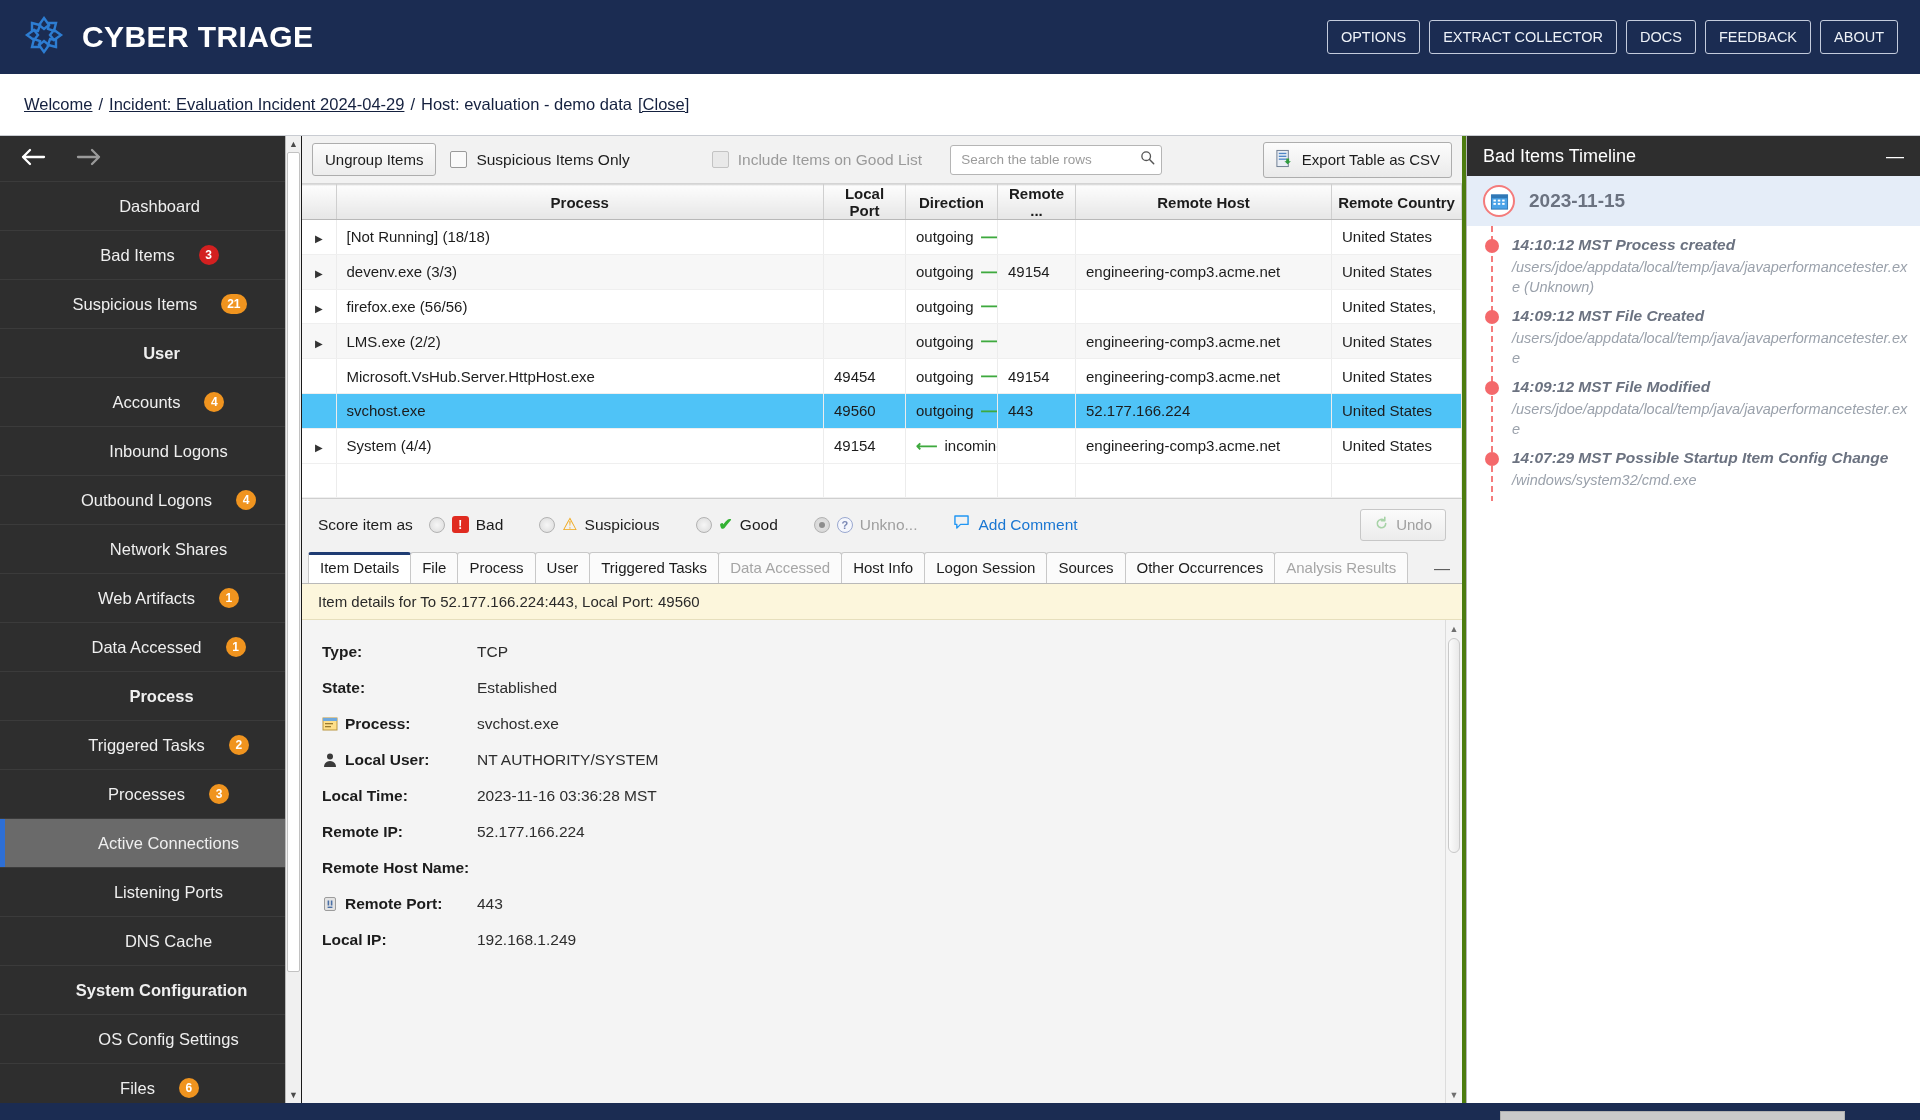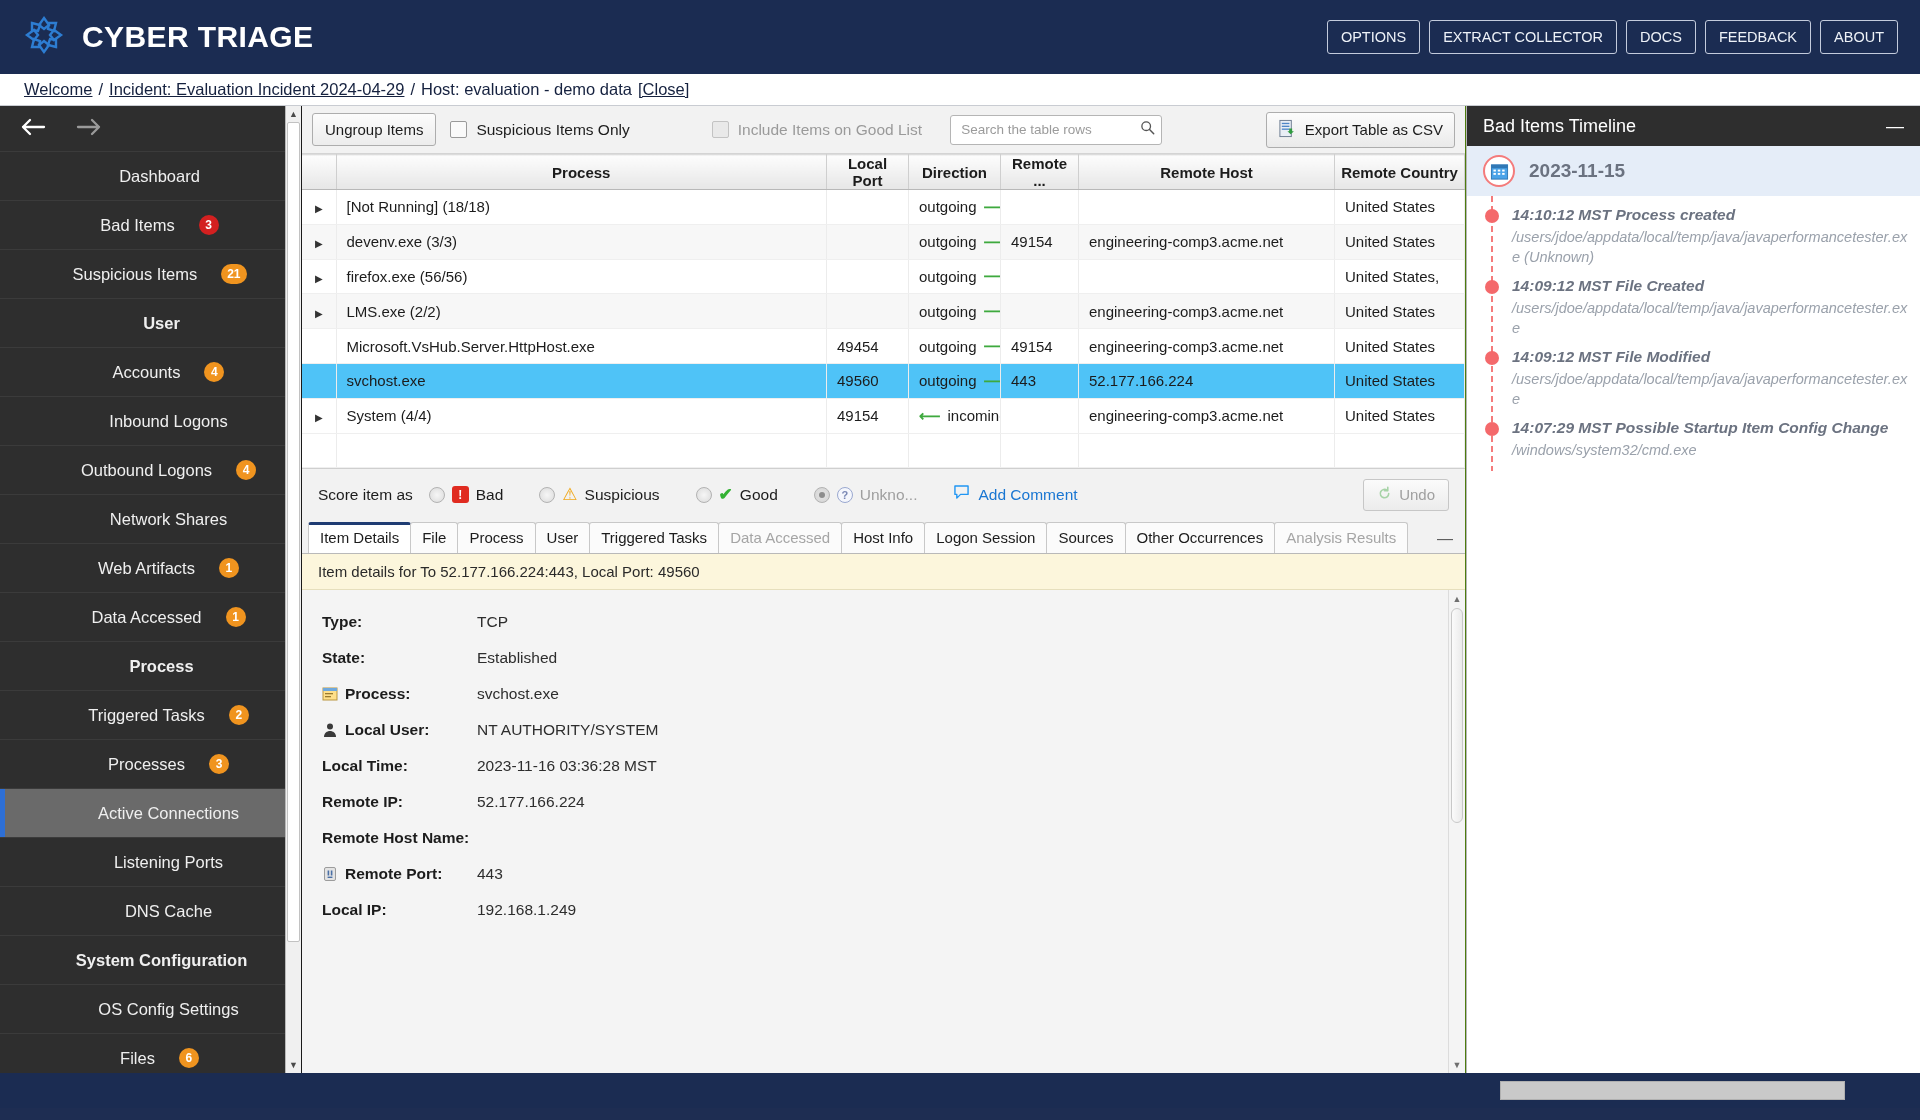--- a/index.html
+++ b/index.html
@@ -23,21 +23,21 @@
   }
   #topbar-actions { margin-left: auto; display: flex; gap: 9px; }
   .top-btn {
     border: 1px solid #c3cbdc; color: #eef2f8; background: transparent;
     font-size: 14.5px; padding: 8px 13px; border-radius: 3px;
     font-family: "Liberation Sans", sans-serif; cursor: pointer; white-space: nowrap;
   }
 
   
   #breadcrumb {
-    height: 32px; background: #ffffff; display: flex; align-items: center;
+    height: 62px; background: #ffffff; display: flex; align-items: center;
     padding: 0 24px; font-size: 16.5px; color: #15213f; gap: 6px;
     border-bottom: 1px solid #c9ccd2;
   }
   #breadcrumb a { color: #15213f; text-decoration: underline; cursor: pointer; }
   #breadcrumb .sep { color: #15213f; text-decoration: none; }
   #breadcrumb .plain { text-decoration: none; }
   #main-area { display: flex; width: 1920px; height: 967px; }
 
   
   #sidebar {
@@ -79,21 +79,21 @@
     font-size: 9px; color: #4a4a4a; background: #f0f0f0;
   }
   #sidebar-scroll .sb-arrow.bottom { position: absolute; bottom: 0; left: 0; right: 0; }
   #sidebar-scroll .sb-thumb {
     position: absolute; top: 16px; left: 1px; right: 1px; height: 820px;
     background: #ffffff; border: 1px solid #c2c2c2; border-radius: 2px;
   }
 
   
   #center { flex: 1; background: #f2f2f2; display: flex; flex-direction: column;
-            border-right: 1px solid #4d7c0f; min-width: 0; }
+            border-right: 4px solid #4d7c0f; min-width: 0; }
 
   #table-toolbar {
     height: 48px; display: flex; align-items: center; gap: 14px;
     padding: 0 10px 0 10px; background: #f2f2f2;
     border-bottom: 1px solid #d4d4d4;
   }
   .tb-btn {
     border: 1px solid #adadad; background: linear-gradient(#fcfcfc,#ececec);
     border-radius: 3px; font-size: 15px; padding: 7px 12px;
     font-family: "Liberation Sans", sans-serif; cursor: pointer; color: #1c1c1c;

